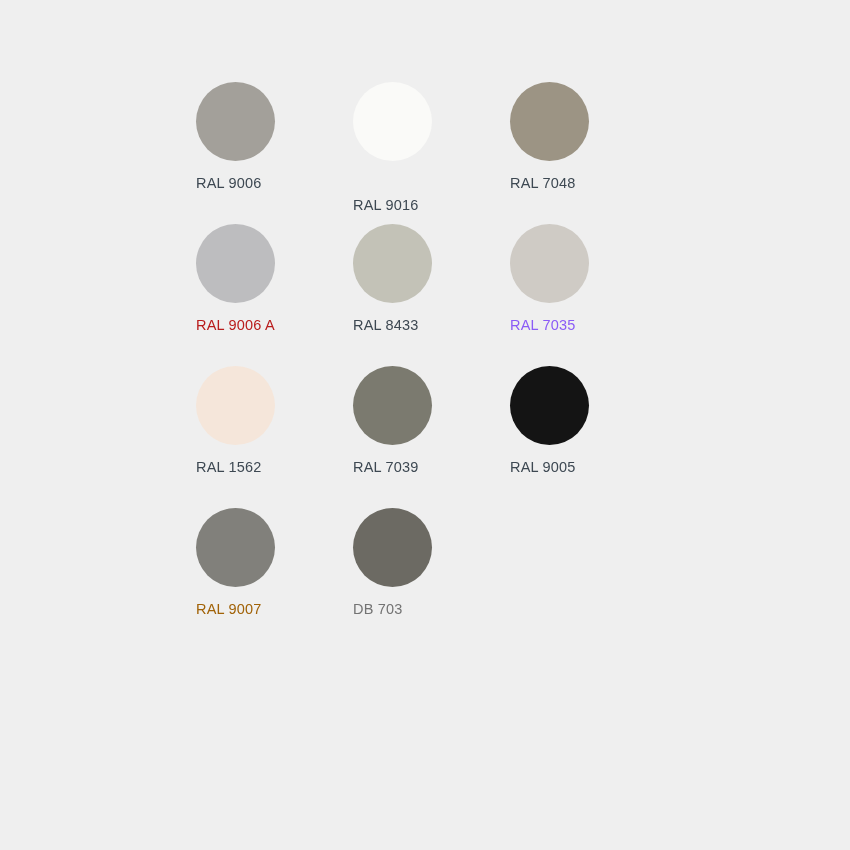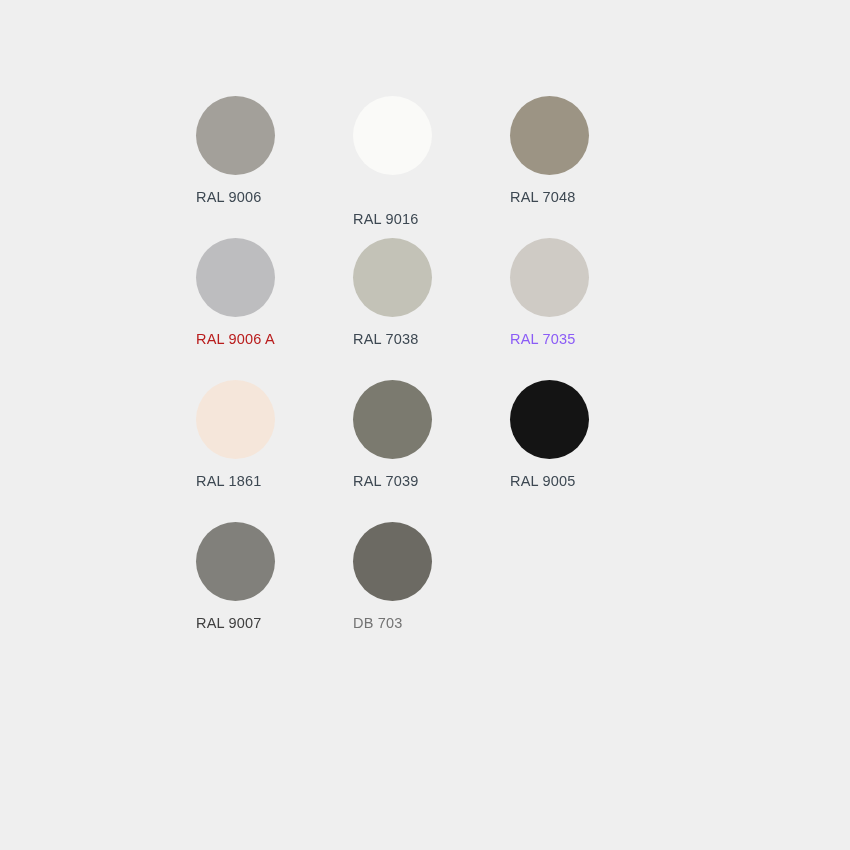--- a/index.html
+++ b/index.html
@@ -10,21 +10,21 @@
   body {
     width: 850px;
     height: 850px;
     background: #efefef;
     font-family: "Liberation Sans", sans-serif;
     overflow: hidden;
   }
   .palette {
     position: absolute;
     left: 196px;
-    top: 96px;
+    top: 82px;
     width: 470px;
   }
   .swatch-grid {
     display: grid;
     grid-template-columns: repeat(3, 157px);
     grid-auto-rows: 142px;
     column-gap: 0px;
     row-gap: 0px;
   }
   .swatch-cell {
@@ -69,41 +69,41 @@
       <div class="swatch-cell">
         <span class="swatch-dot" style="background: rgb(156, 148, 132);"></span>
         <span class="swatch-label" style="color: rgb(61, 72, 82);">RAL 7048</span>
       </div>
       <div class="swatch-cell">
         <span class="swatch-dot" style="background: rgb(189, 189, 191);"></span>
         <span class="swatch-label" style="color: #b91c1c;">RAL 9006 A</span>
       </div>
       <div class="swatch-cell">
         <span class="swatch-dot" style="background: rgb(195, 194, 183);"></span>
-        <span class="swatch-label" style="color: rgb(61, 72, 82);">RAL 7038</span>
+        <span class="swatch-label" style="color: rgb(61, 72, 82);">RAL 8433</span>
       </div>
       <div class="swatch-cell">
         <span class="swatch-dot" style="background: rgb(207, 203, 197);"></span>
         <span class="swatch-label" style="color: #8b5cf6;">RAL 7035</span>
       </div>
       <div class="swatch-cell">
         <span class="swatch-dot" style="background: rgb(245, 230, 218);"></span>
-        <span class="swatch-label" style="color: rgb(61, 72, 82);">RAL 1861</span>
+        <span class="swatch-label" style="color: rgb(61, 72, 82);">RAL 1562</span>
       </div>
       <div class="swatch-cell">
         <span class="swatch-dot" style="background: rgb(123, 122, 111);"></span>
         <span class="swatch-label" style="color: rgb(61, 72, 82);">RAL 7039</span>
       </div>
       <div class="swatch-cell">
         <span class="swatch-dot" style="background: rgb(20, 20, 20);"></span>
         <span class="swatch-label" style="color: rgb(61, 72, 82);">RAL 9005</span>
       </div>
       <div class="swatch-cell">
         <span class="swatch-dot" style="background: rgb(129, 128, 123);"></span>
-        <span class="swatch-label" style="color: #404040;">RAL 9007</span>
+        <span class="swatch-label" style="color: #a16207;">RAL 9007</span>
       </div>
       <div class="swatch-cell">
         <span class="swatch-dot" style="background: rgb(108, 106, 99);"></span>
         <span class="swatch-label" style="color: #737373;">DB 703</span>
       </div>
       <div class="swatch-cell empty-cell"></div>
       <div class="swatch-cell empty-cell"></div>
     </div>
 </div>
 

